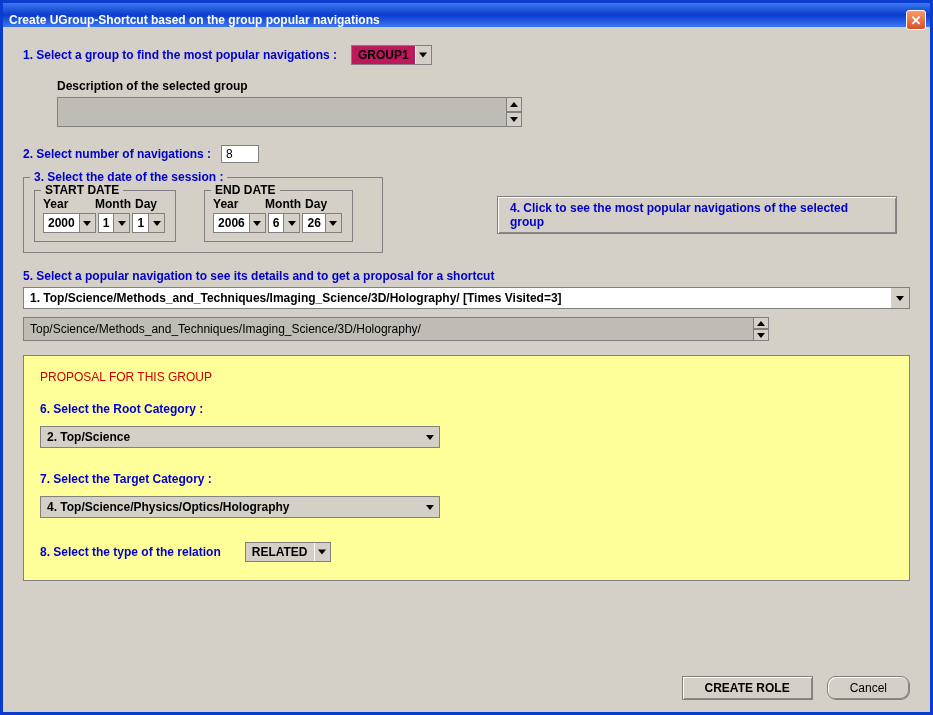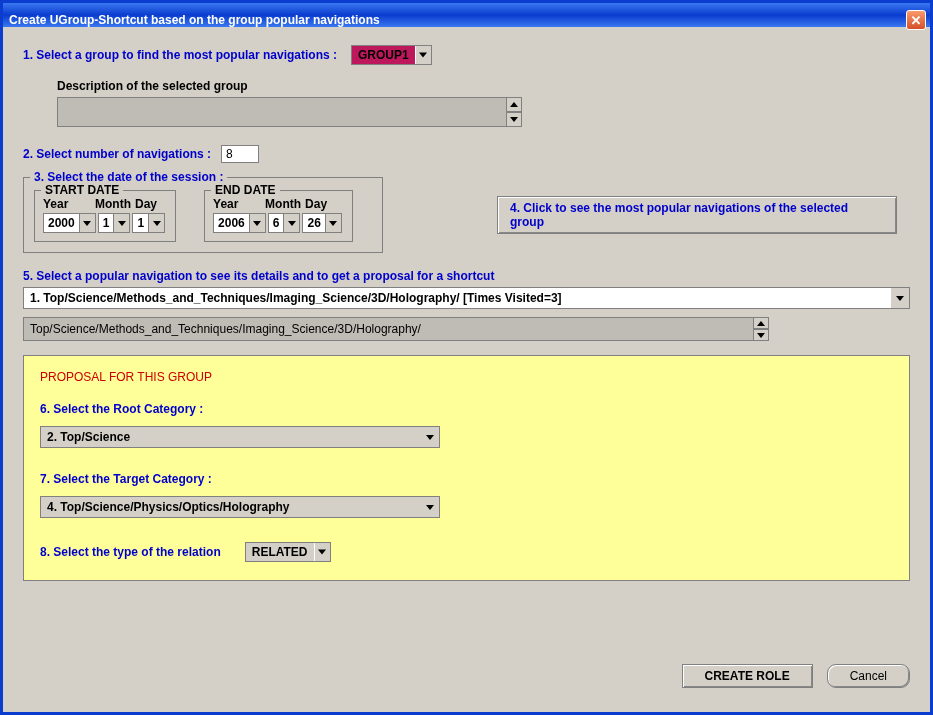--- a/index.html
+++ b/index.html
@@ -175,21 +175,21 @@
 }
 .path-box .spinner { right: -1px; top: -1px; height: 24px; }
 .proposal {
   margin-top: 14px;
   border: 1px solid #808080;
   background: #ffff99;
   padding: 14px 16px 18px 16px;
 }
 .footer {
   position: absolute;
-  bottom: 24px;
+  bottom: 12px;
   right: 20px;
   display: flex;
   gap: 14px;
 }
 .footer .btn {
   border: 1px solid #808080;
   background: #d4d0c8;
   padding: 4px 22px;
   cursor: pointer;
   box-shadow: inset 1px 1px 0 #fff, inset -1px -1px 0 #888;

